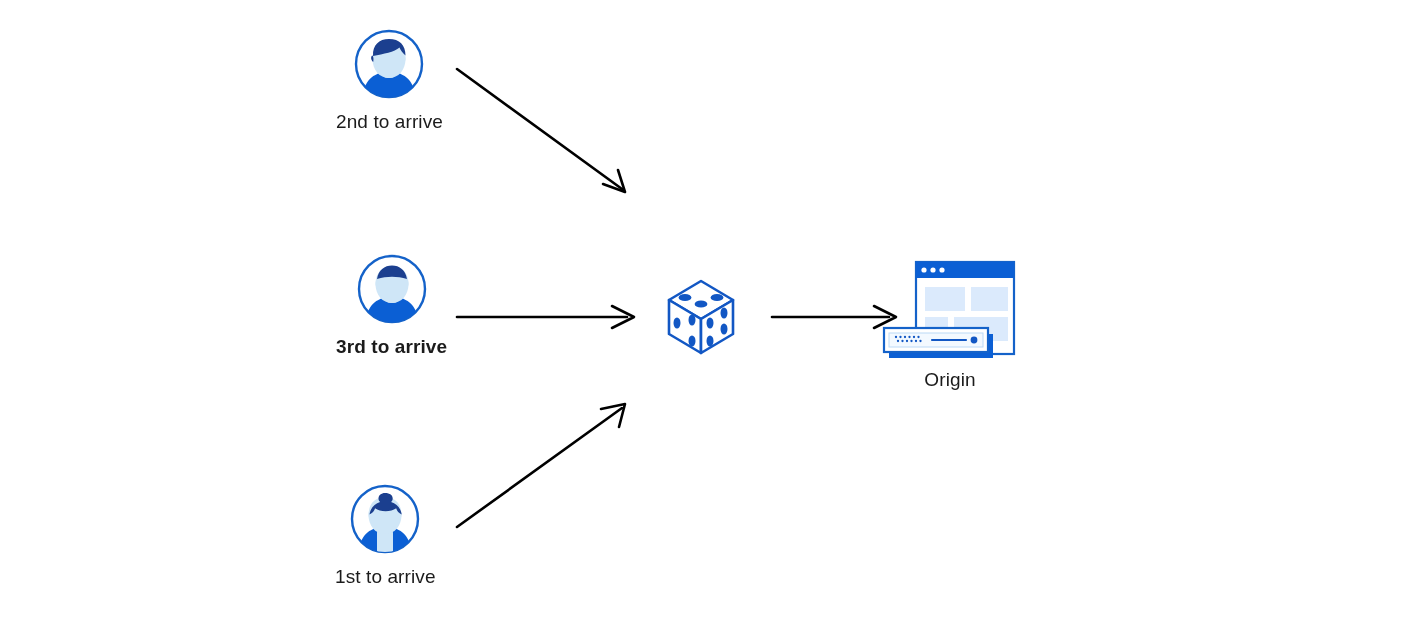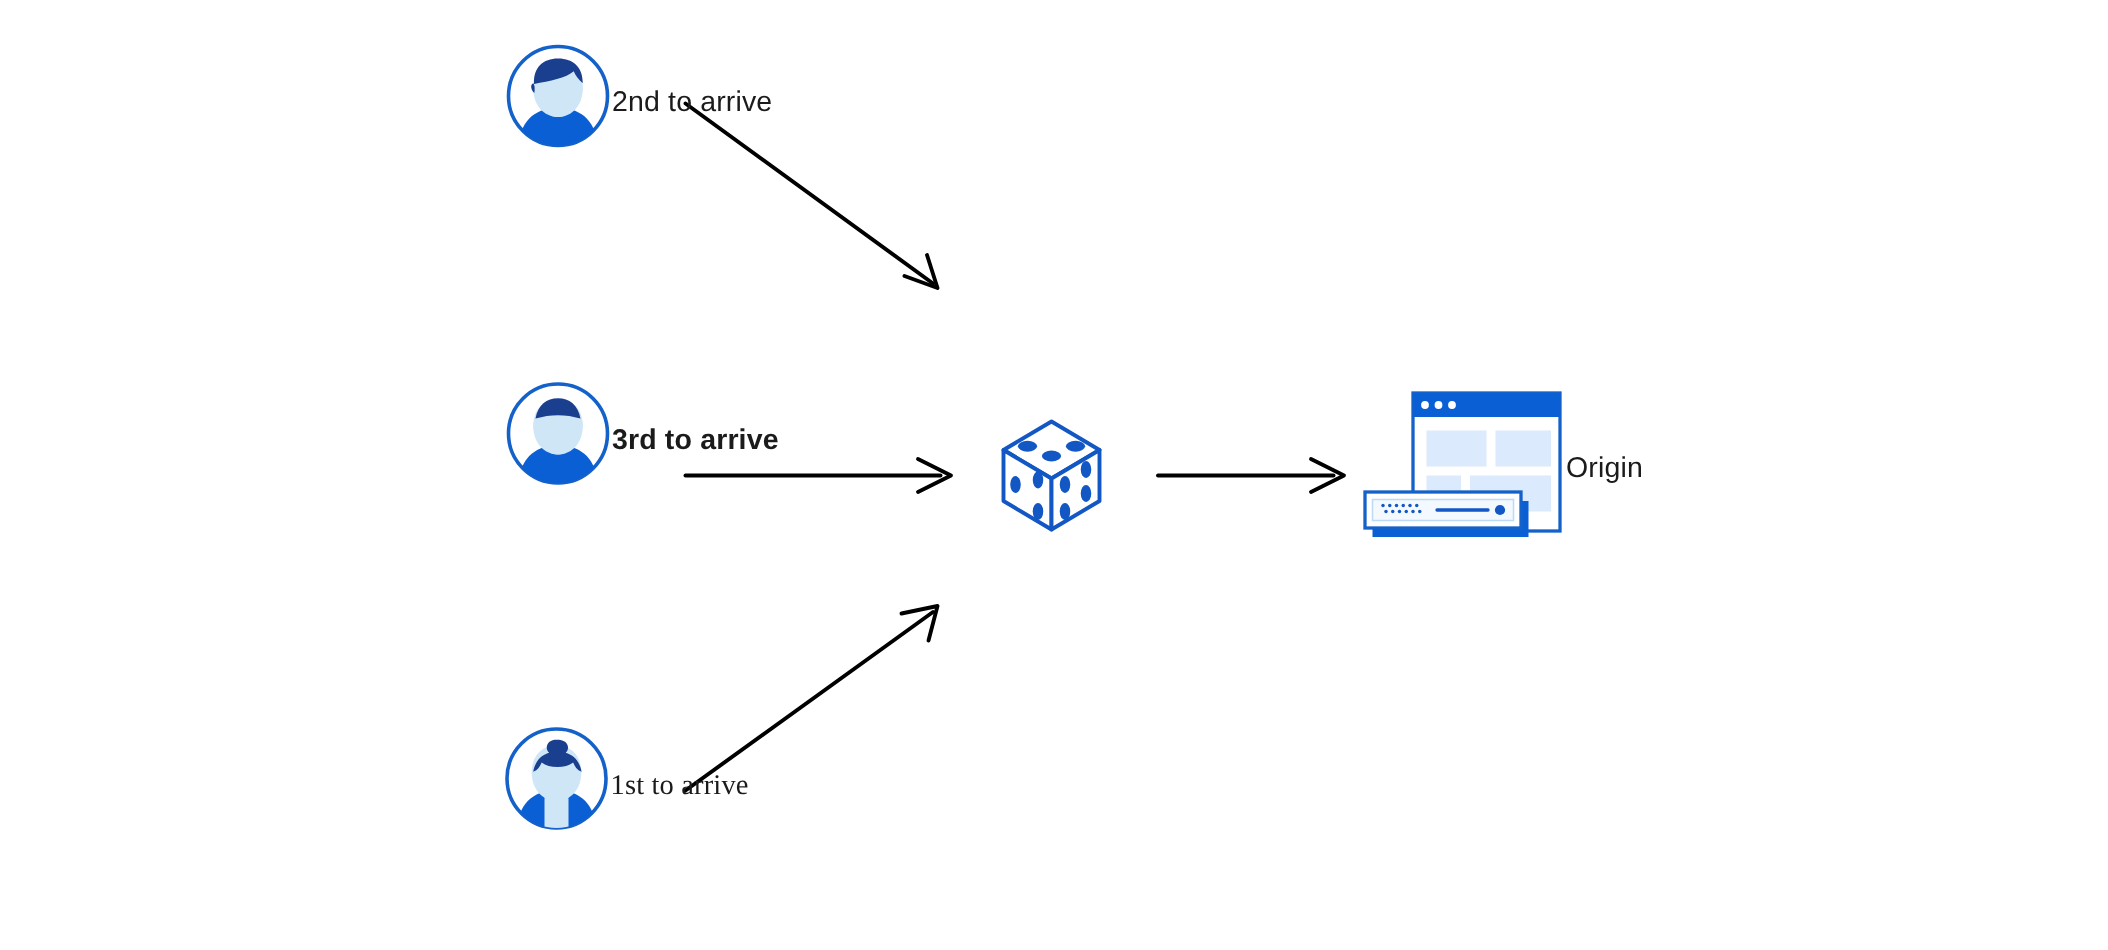--- a/index.html
+++ b/index.html
@@ -19,42 +19,42 @@
   #canvas {
     position: absolute;
     left: 0;
     top: 0;
     width: 1405px;
     height: 633px;
   }
   .node {
     position: absolute;
     display: flex;
-    flex-direction: row;
+    flex-direction: column;
     align-items: center;
   }
   .node-label {
     margin-top: 10px;
     font-size: 19px;
     line-height: 24px;
     color: #1b1b1b;
     white-space: nowrap;
     letter-spacing: 0.1px;
   }
   .avatar-wrap { width: 72px; height: 72px; }
   .dice-wrap  { width: 86px; height: 86px; }
   .origin-wrap { width: 136px; height: 100px; }
   svg { display: block; overflow: visible; }
 
   
   #node-person-2nd { left: 336px; top: 28px; }
   #node-person-3rd { left: 336px; top: 253px; font-weight: bold; }
-  #node-person-1st { left: 335px; top: 483px; font-family: Liberation Serif, serif; }
+  #node-person-1st { left: 335px; top: 483px; }
   #node-dice      { left: 658px; top: 273px; }
-  #node-origin    { left: 908px; top: 258px; justify-content: center; }
+  #node-origin    { left: 882px; top: 258px; justify-content: center; }
 </style>
 </head>
 <body>
 
 <svg id="canvas" viewBox="0 0 1405 633" width="1405" height="633" xmlns="http://www.w3.org/2000/svg">
 
   <g>
     <path d="M457,69 L622,189" stroke="#000000" stroke-width="2.6" fill="none" stroke-linecap="round"></path>
     <path d="M603,184 L625,192 L618,170" stroke="#000000" stroke-width="2.6" fill="none" stroke-linecap="round" stroke-linejoin="round"></path>
   </g>

